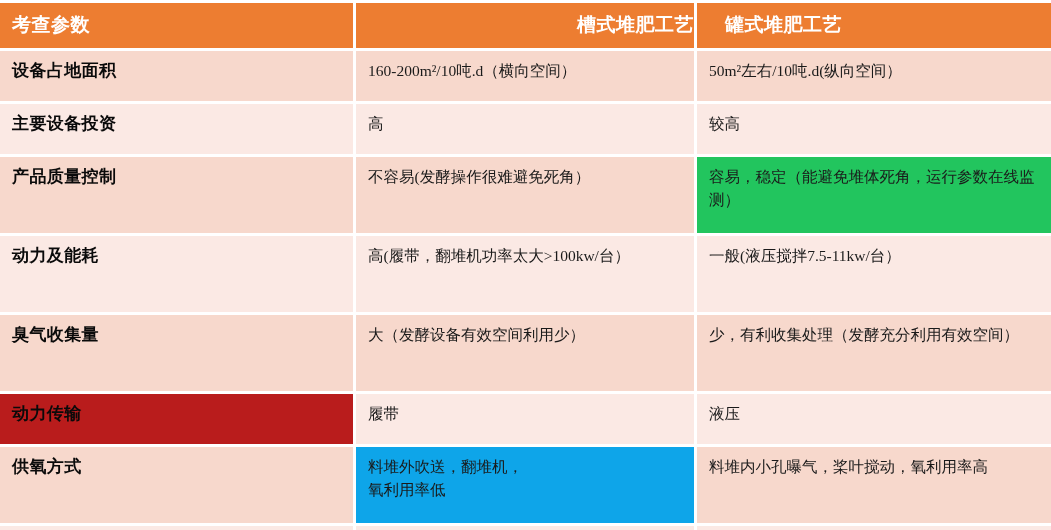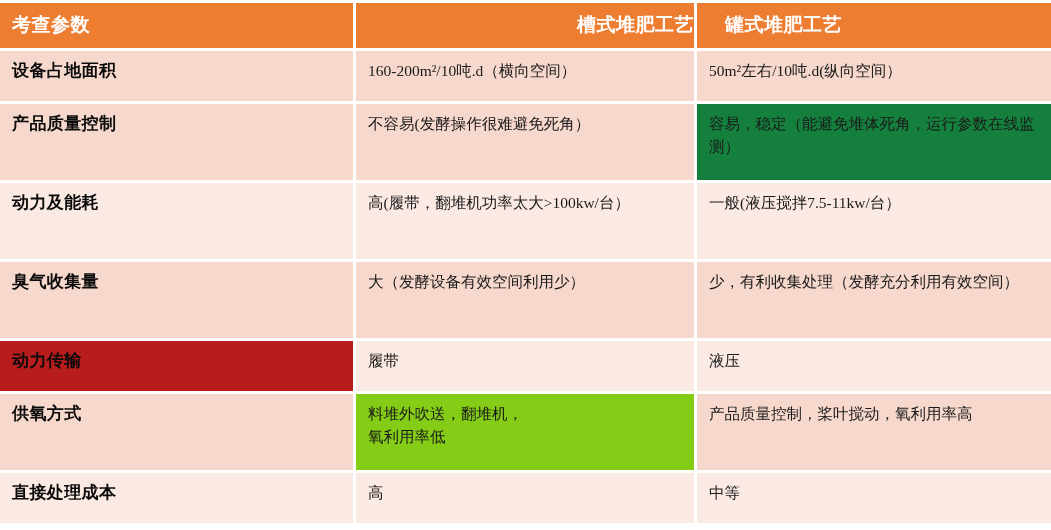--- a/index.html
+++ b/index.html
@@ -110,25 +110,30 @@
       </tr>
     </thead>
     <tbody>
 
       <tr class="shade-dark h-sm">
         <td class="param-cell" style="background: rgb(247, 216, 204);">设备占地面积</td>
         <td class="value-cell" style="background: rgb(247, 216, 204);">160-200m²/10吨.d（横向空间）</td>
         <td class="value-cell" style="background: rgb(247, 216, 204);">50m²左右/10吨.d(纵向空间）</td>
       </tr>
 
+      <tr class="shade-light h-sm">
+        <td class="param-cell" style="background: rgb(251, 233, 228);">主要设备投资</td>
+        <td class="value-cell" style="background: rgb(251, 233, 228);">高</td>
+        <td class="value-cell" style="background: rgb(251, 233, 228);">较高</td>
+      </tr>
 
       <tr class="shade-dark h-md">
         <td class="param-cell" style="background: rgb(247, 216, 204);">产品质量控制</td>
         <td class="value-cell" style="background: rgb(247, 216, 204);">不容易(发酵操作很难避免死角）</td>
-        <td class="value-cell" style="background: #15803d;">容易，稳定（能避免堆体死角，运行参数在线监测）</td>
+        <td class="value-cell" style="background: #22c55e;">容易，稳定（能避免堆体死角，运行参数在线监测）</td>
       </tr>
 
       <tr class="shade-light h-md">
         <td class="param-cell" style="background: rgb(251, 233, 228);">动力及能耗</td>
         <td class="value-cell" style="background: rgb(251, 233, 228);">高(履带，翻堆机功率太大&gt;100kw/台）</td>
         <td class="value-cell" style="background: rgb(251, 233, 228);">一般(液压搅拌7.5-11kw/台）</td>
       </tr>
 
       <tr class="shade-dark h-md">
         <td class="param-cell" style="background: rgb(247, 216, 204);">臭气收集量</td>
@@ -137,23 +142,23 @@
       </tr>
 
       <tr class="shade-light h-sm">
         <td class="param-cell" style="background: #b91c1c;">动力传输</td>
         <td class="value-cell" style="background: rgb(251, 233, 228);">履带</td>
         <td class="value-cell" style="background: rgb(251, 233, 228);">液压</td>
       </tr>
 
       <tr class="shade-dark h-md">
         <td class="param-cell" style="background: rgb(247, 216, 204);">供氧方式</td>
-        <td class="value-cell preline" style="white-space: pre-line; background: #84cc16; margin-left: 10px;">料堆外吹送，翻堆机，
+        <td class="value-cell preline" style="white-space: pre-line; background: #0ea5e9; margin-left: 10px;">料堆外吹送，翻堆机，
 氧利用率低</td>
-        <td class="value-cell" style="background: rgb(247, 216, 204);">产品质量控制，桨叶搅动，氧利用率高</td>
+        <td class="value-cell" style="background: rgb(247, 216, 204);">料堆内小孔曝气，桨叶搅动，氧利用率高</td>
       </tr>
 
       <tr class="shade-light h-sm">
         <td class="param-cell" style="background: rgb(251, 233, 228);">直接处理成本</td>
         <td class="value-cell" style="background: rgb(251, 233, 228);">高</td>
         <td class="value-cell" style="background: rgb(251, 233, 228);">中等</td>
       </tr>
 
     </tbody>
   </table>

